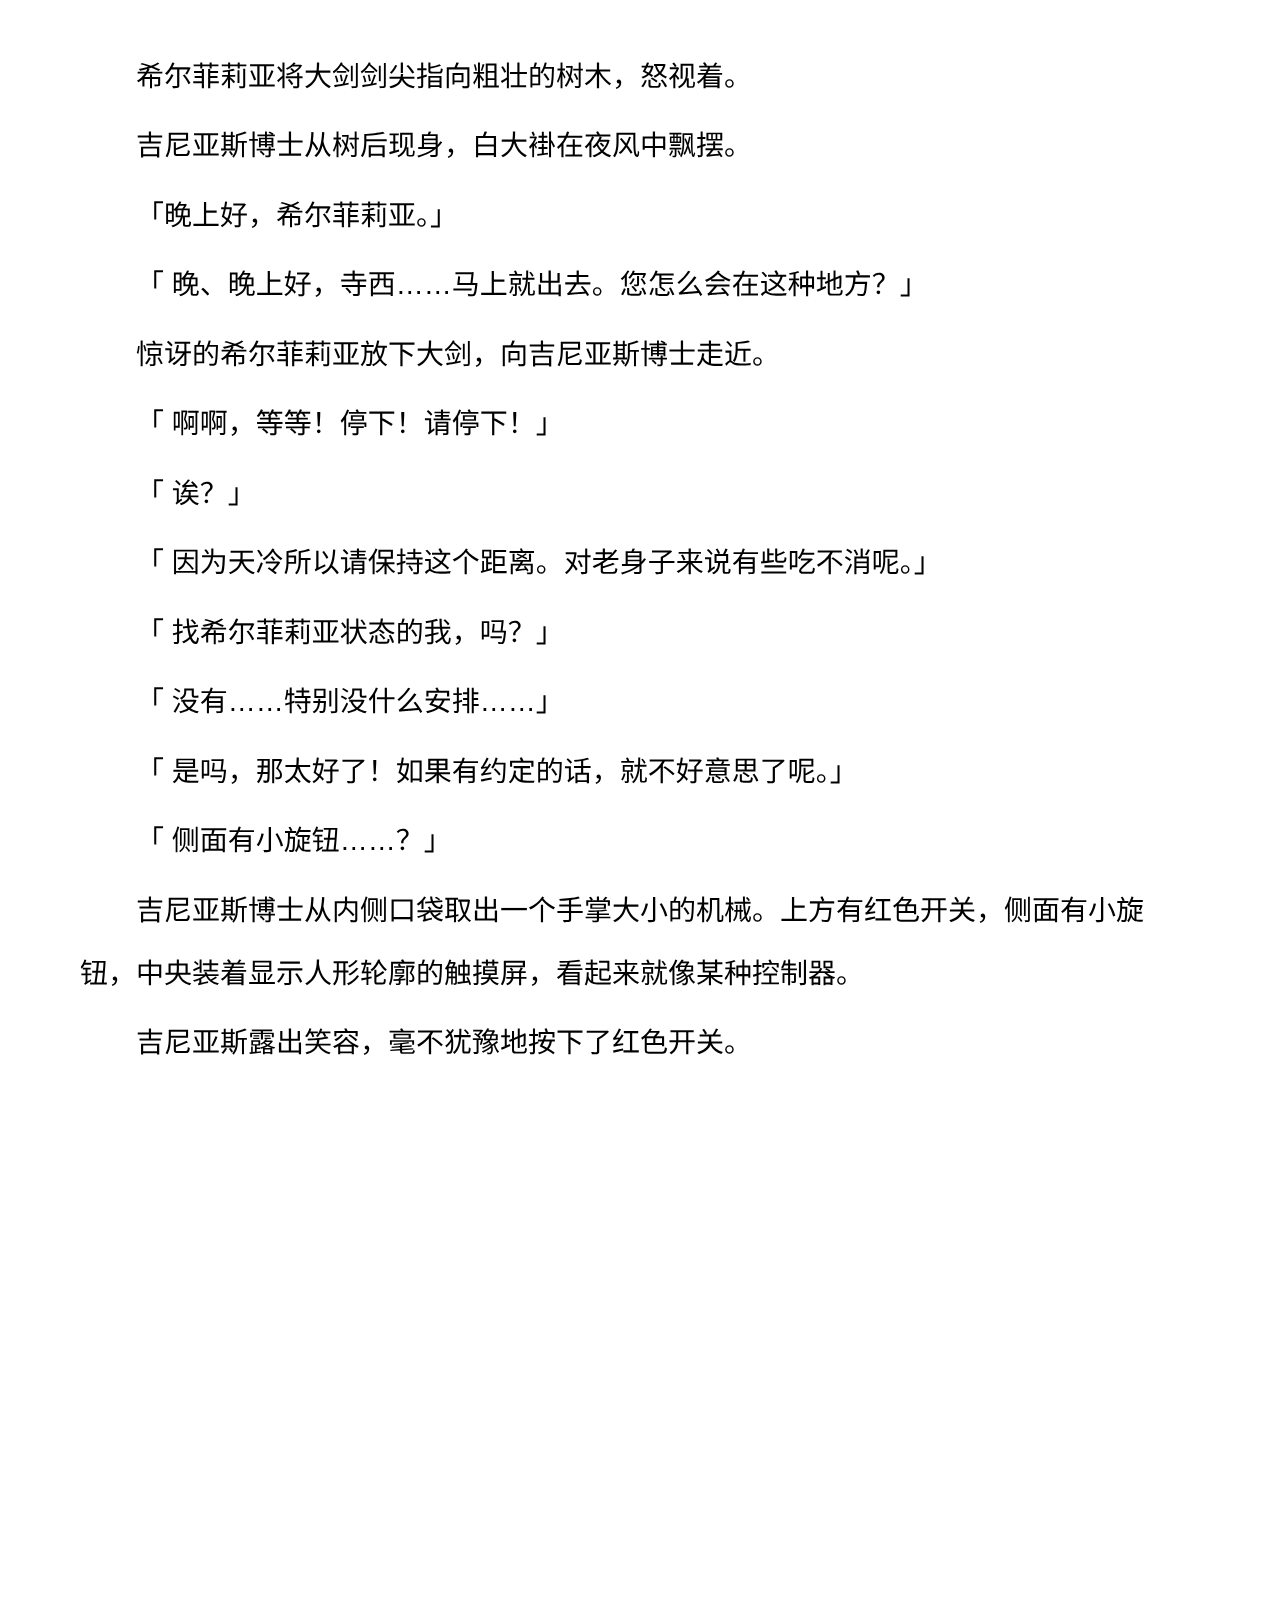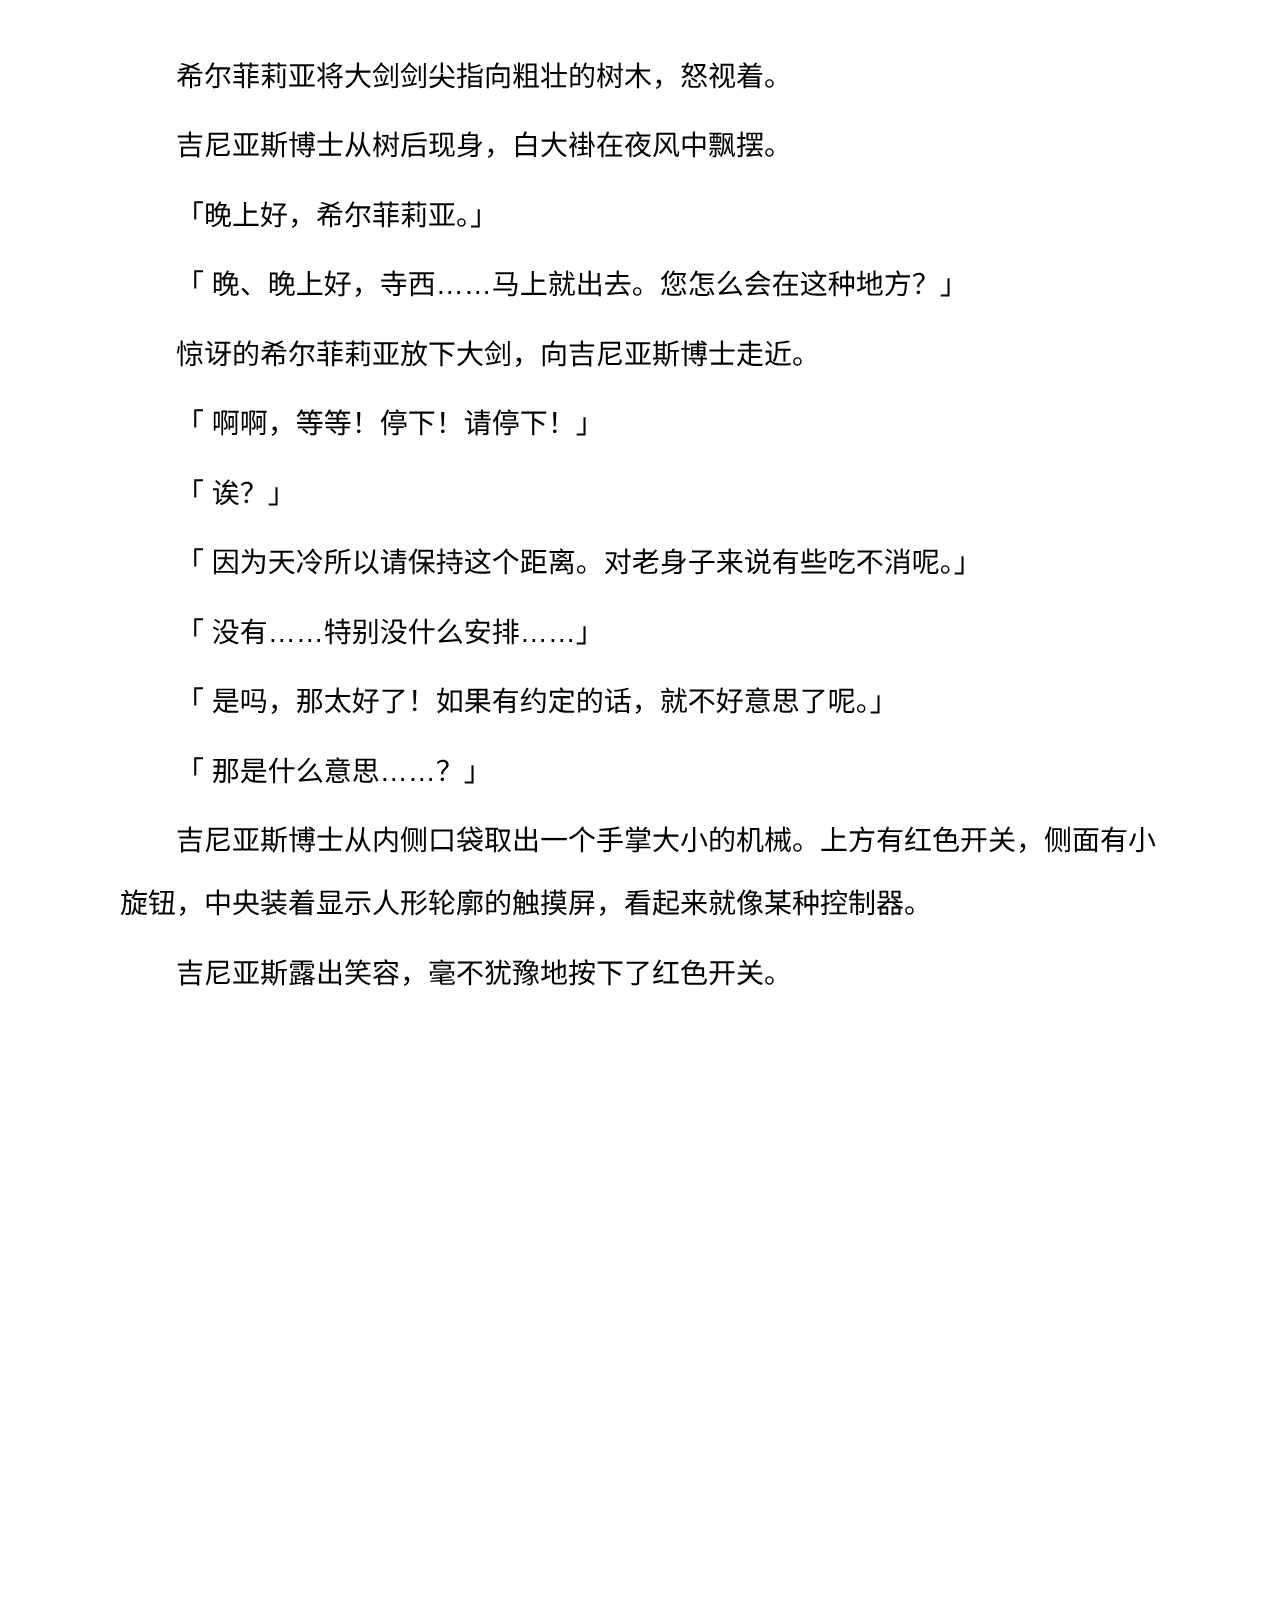--- a/index.html
+++ b/index.html
@@ -10,21 +10,21 @@
     width: 1280px;
     height: 1624px;
     background: #ffffff;
     color: #000000;
     font-family: "Liberation Sans", sans-serif;
     overflow: hidden;
   }
   .page {
     box-sizing: border-box;
     width: 1240px;
-    padding: 38px 80px 0 120px;
+    padding: 38px 80px 0 80px;
   }
   .para {
     margin: 6.5px 0;
     font-size: 28px;
     line-height: 63px;
     text-indent: 2em;
     letter-spacing: 0;
     text-align: left;
     word-break: normal;
   }
@@ -34,18 +34,19 @@
 
 <div class="page">
   <p class="para">希尔菲莉亚将大剑剑尖指向粗壮的树木，怒视着。</p>
   <p class="para">吉尼亚斯博士从树后现身，白大褂在夜风中飘摆。</p>
   <p class="para">「晚上好，希尔菲莉亚。」</p>
   <p class="para">「 晚、晚上好，寺西……马上就出去。您怎么会在这种地方？」</p>
   <p class="para">惊讶的希尔菲莉亚放下大剑，向吉尼亚斯博士走近。</p>
   <p class="para">「 啊啊，等等！停下！请停下！」</p>
   <p class="para">「 诶？」</p>
   <p class="para">「 因为天冷所以请保持这个距离。对老身子来说有些吃不消呢。」</p>
+  <p class="para">「 找希尔菲莉亚状态的我，吗？」</p>
   <p class="para">「 没有……特别没什么安排……」</p>
   <p class="para">「 是吗，那太好了！如果有约定的话，就不好意思了呢。」</p>
-  <p class="para">「 那是什么意思……？」</p>
+  <p class="para">「 侧面有小旋钮……？」</p>
   <p class="para">吉尼亚斯博士从内侧口袋取出一个手掌大小的机械。上方有红色开关，侧面有小旋钮，中央装着显示人形轮廓的触摸屏，看起来就像某种控制器。</p>
   <p class="para">吉尼亚斯露出笑容，毫不犹豫地按下了红色开关。</p>
 </div>
 
 </body></html>

